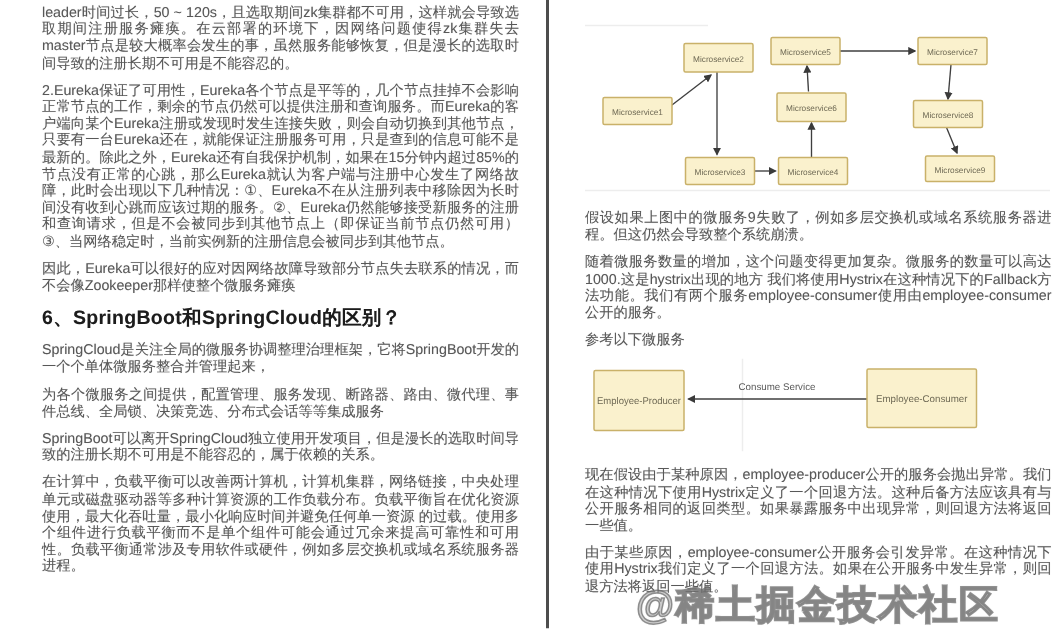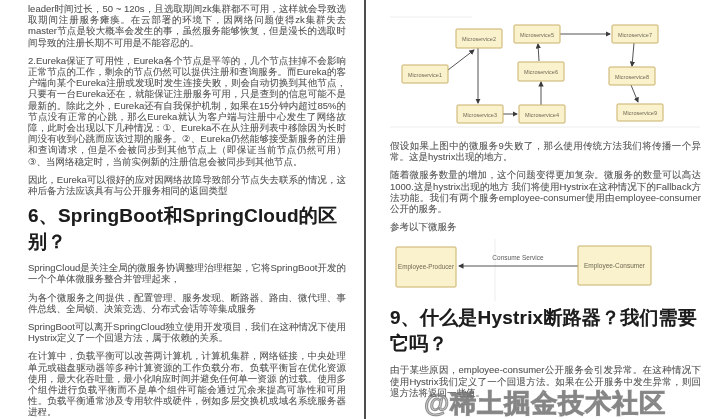--- a/index.html
+++ b/index.html
@@ -11,21 +11,21 @@
   .page-col{position:absolute;top:0;}
   .col-left{left:28px;width:318px;padding-top:3px;}
   .col-right{left:390px;width:311px;padding-top:4px;}
   .divider{position:absolute;left:364px;top:0;width:2px;height:419px;background:#4d4d4d;}
   p.body-text{
     font-size:9.5px;line-height:11.2px;color:#585858;
     text-align:justify;margin:0 0 7px 0;
     text-shadow:0 0 0.5px rgba(90,90,90,.35);
   }
   h2.q-heading{
-    font-size:19px;font-weight:bold;color:#1c1c1c;
+    font-size:13px;font-weight:bold;color:#1c1c1c;
     margin:4px 0 7px 0;letter-spacing:.2px;
     text-shadow:0 0 .4px rgba(0,0,0,.3);
   }
   .diagram1{margin:6px 0 5px 0;display:block;}
   .diagram2{margin:2px 0 3px 0;display:block;}
   .node-box{fill:#faf1cd;stroke:#c9b169;stroke-width:1;}
   .node-label{font-size:5.5px;fill:#6f6a55;font-family:"Liberation Sans",sans-serif;}
   .emp-label{font-size:6.5px;fill:#6f6a55;font-family:"Liberation Sans",sans-serif;}
   .flow-line{stroke:#3f3f3f;stroke-width:0.9;fill:none;}
   .faint-line{stroke:#ededed;stroke-width:1;}
@@ -39,25 +39,25 @@
   }
 </style>
 </head>
 <body>
 
 <div class="divider"></div>
 
 <div class="page-col col-left">
   <p class="body-text">leader时间过长，50 ~ 120s，且选取期间zk集群都不可用，这样就会导致选取期间注册服务瘫痪。在云部署的环境下，因网络问题使得zk集群失去master节点是较大概率会发生的事，虽然服务能够恢复，但是漫长的选取时间导致的注册长期不可用是不能容忍的。</p>
   <p class="body-text">2.Eureka保证了可用性，Eureka各个节点是平等的，几个节点挂掉不会影响正常节点的工作，剩余的节点仍然可以提供注册和查询服务。而Eureka的客户端向某个Eureka注册或发现时发生连接失败，则会自动切换到其他节点，只要有一台Eureka还在，就能保证注册服务可用，只是查到的信息可能不是最新的。除此之外，Eureka还有自我保护机制，如果在15分钟内超过85%的节点没有正常的心跳，那么Eureka就认为客户端与注册中心发生了网络故障，此时会出现以下几种情况：①、Eureka不在从注册列表中移除因为长时间没有收到心跳而应该过期的服务。②、Eureka仍然能够接受新服务的注册和查询请求，但是不会被同步到其他节点上（即保证当前节点仍然可用）③、当网络稳定时，当前实例新的注册信息会被同步到其他节点。</p>
-  <p class="body-text">因此，Eureka可以很好的应对因网络故障导致部分节点失去联系的情况，这种后备方法应该具有与公开服务相同的返回类型</p>
+  <p class="body-text">因此，Eureka可以很好的应对因网络故障导致部分节点失去联系的情况，而不会像Zookeeper那样使整个微服务瘫痪</p>
   <h2 class="q-heading">6、SpringBoot和SpringCloud的区别？</h2>
   <p class="body-text">SpringCloud是关注全局的微服务协调整理治理框架，它将SpringBoot开发的一个个单体微服务整合并管理起来，</p>
   <p class="body-text">为各个微服务之间提供，配置管理、服务发现、断路器、路由、微代理、事件总线、全局锁、决策竞选、分布式会话等等集成服务</p>
-  <p class="body-text">SpringBoot可以离开SpringCloud独立使用开发项目，我们在这种情况下使用Hystrix定义了一个回退方法，属于依赖的关系。</p>
+  <p class="body-text">SpringBoot可以离开SpringCloud独立使用开发项目，但是漫长的选取时间导致的注册长期不可用是不能容忍的，属于依赖的关系。</p>
   <p class="body-text">在计算中，负载平衡可以改善两计算机，计算机集群，网络链接，中央处理单元或磁盘驱动器等多种计算资源的工作负载分布。负载平衡旨在优化资源使用，最大化吞吐量，最小化响应时间并避免任何单一资源 的过载。使用多个组件进行负载平衡而不是单个组件可能会通过冗余来提高可靠性和可用性。负载平衡通常涉及专用软件或硬件，例如多层交换机或域名系统服务器进程。</p>
 
 </div>
 
 <div class="page-col col-right">
 
   <svg class="diagram1" width="310" height="120" viewBox="0 0 310 120" xmlns="http://www.w3.org/2000/svg">
     <defs>
       <marker id="arrow" viewBox="0 0 6 6" refX="5" refY="3" markerWidth="6" markerHeight="6" orient="auto-start-reverse">
         <path d="M0,0 L6,3 L0,6 z" fill="#3a3a3a"></path>
@@ -106,35 +106,35 @@
     <g>
       <rect class="node-box" x="219" y="57" width="46" height="18" rx="1"></rect>
       <text class="node-label" x="242" y="68.5" text-anchor="middle">Microservice8</text>
     </g>
     <g>
       <rect class="node-box" x="227" y="94" width="46" height="17" rx="1"></rect>
       <text class="node-label" x="250" y="105" text-anchor="middle">Microservice9</text>
     </g>
   </svg>
 
-  <p class="body-text" style="margin-top:10px">假设如果上图中的微服务9失败了，那么使用传统方法我们将传播一个异常。这是hystrix出现的地方。</p>
+  <p class="body-text" style="margin-top:10px">假设如果上图中的微服务9失败了，例如多层交换机或域名系统服务器进程。但这仍然会导致整个系统崩溃。</p>
   <p class="body-text">随着微服务数量的增加，这个问题变得更加复杂。微服务的数量可以高达1000.这是hystrix出现的地方 我们将使用Hystrix在这种情况下的Fallback方法功能。我们有两个服务employee-consumer使用由employee-consumer公开的服务。</p>
   <p class="body-text">参考以下微服务</p>
 
   <svg class="diagram2" width="310" height="62" viewBox="0 0 310 62" xmlns="http://www.w3.org/2000/svg">
     <line class="faint-line" x1="105" y1="0" x2="105" y2="62"></line>
     <line class="flow-line" x1="188" y1="27" x2="69" y2="27" marker-end="url(#arrow)"></line>
     <text class="arrow-caption" x="128" y="21" text-anchor="middle">Consume Service</text>
     <g>
       <rect class="node-box" x="6" y="8" width="60" height="40" rx="1"></rect>
       <text class="emp-label" x="36" y="30" text-anchor="middle" textLength="56" lengthAdjust="spacingAndGlyphs">Employee-Producer</text>
     </g>
     <g>
       <rect class="node-box" x="188" y="7" width="73" height="39" rx="1"></rect>
       <text class="emp-label" x="224.5" y="29" text-anchor="middle">Employee-Consumer</text>
     </g>
   </svg>
 
-  <h2 class="q-heading">9、什么是Hystrix断路器？我们需要它吗？</h2>
+  <p class="body-text" style="margin-top:10px">现在假设由于某种原因，employee-producer公开的服务会抛出异常。我们在这种情况下使用Hystrix定义了一个回退方法。这种后备方法应该具有与公开服务相同的返回类型。如果暴露服务中出现异常，则回退方法将返回一些值。</p>
   <p class="body-text">由于某些原因，employee-consumer公开服务会引发异常。在这种情况下使用Hystrix我们定义了一个回退方法。如果在公开服务中发生异常，则回退方法将返回一些值。</p>
 </div>
 
 <div class="watermark">@稀土掘金技术社区</div>
 
 </body></html>

